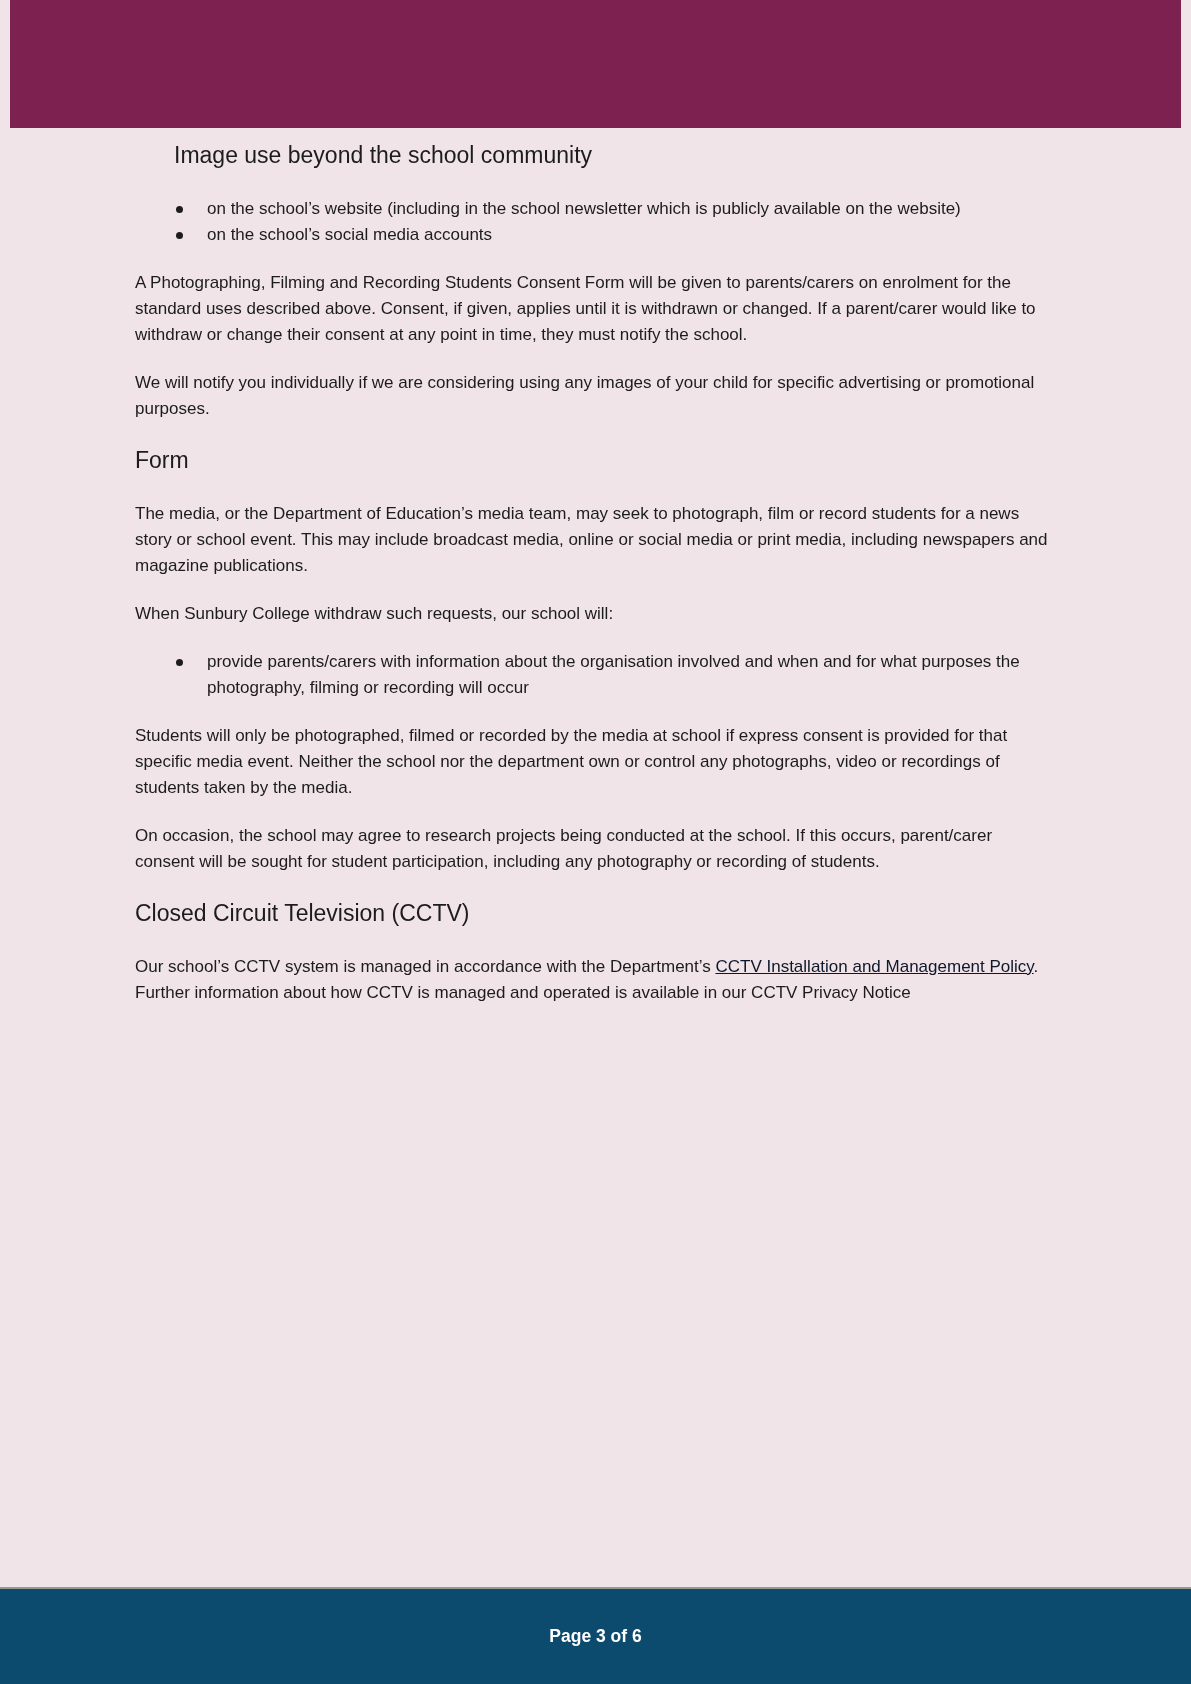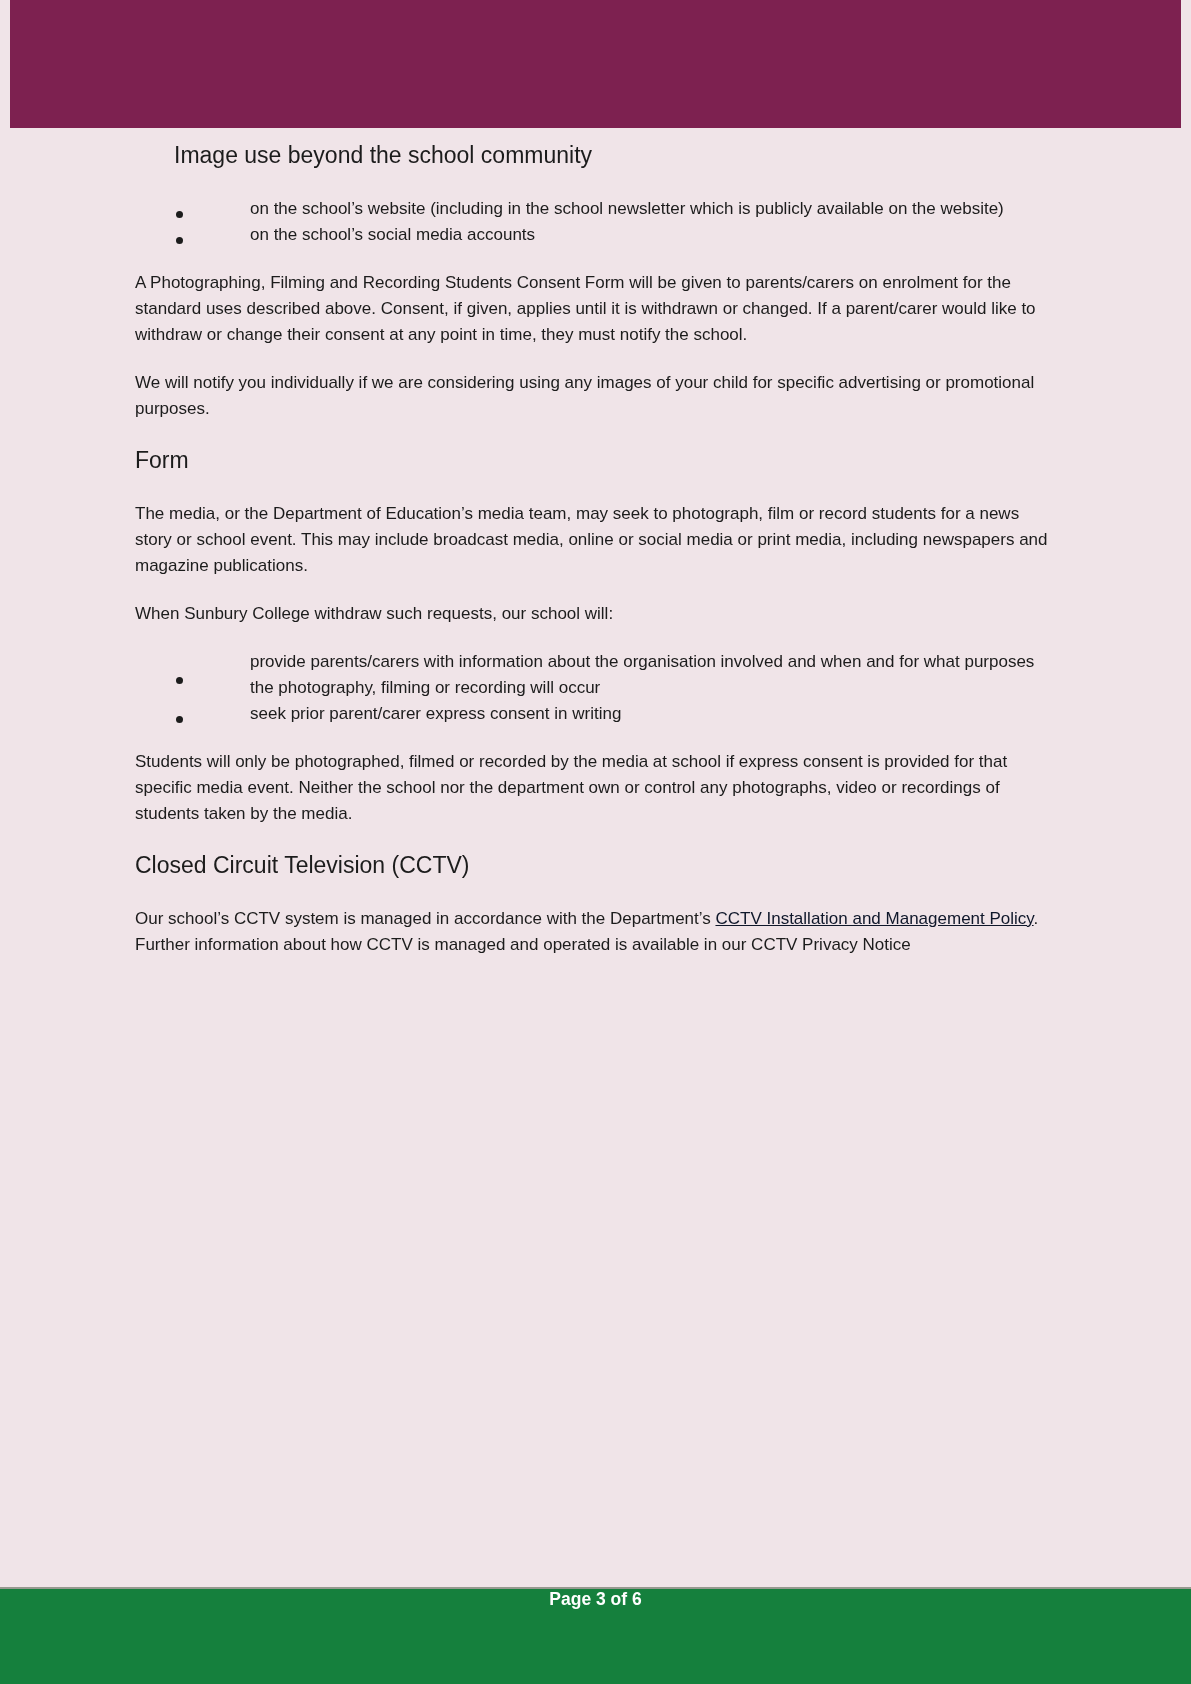--- a/index.html
+++ b/index.html
@@ -45,47 +45,47 @@
     line-height: 26px;
     margin: 0 0 22px 0;
   }
   ul.bullets {
     list-style: none;
     margin: 0 0 22px 0;
     padding: 0;
   }
   ul.bullets li {
     display: flex;
-    align-items: center;
+    align-items: flex-start;
     font-size: 17px;
     line-height: 26px;
-    gap: 43px;
   }
   .bullet-dot {
     flex: none;
     width: 7px;
     height: 7px;
     border-radius: 50%;
     background: #1C1C1C;
     margin: 10px 24px 0 41px;
   }
   .link {
     color: #0f172a;
     text-decoration: underline;
     cursor: pointer;
   }
   .footer {
     position: absolute;
     left: 0;
     right: 0;
     bottom: 0;
     height: 95px;
-    background: #15803d;
+    background: #0c4a6e;
     border-top: 2px solid #96998F;
     display: flex;
+    align-items: center;
     justify-content: center;
   }
   .page-num {
     color: #FFFFFF;
     font-size: 17.5px;
     font-weight: 700;
   }
 </style>
 </head>
 <body>
@@ -118,29 +118,26 @@
 
     <p class="para">The media, or the Department of Education’s media team, may seek to photograph, film or record students for a news story or school event. This may include broadcast media, online or social media or print media, including newspapers and magazine publications.</p>
 
     <p class="para">When Sunbury College withdraw such requests, our school will:</p>
 
     <ul class="bullets">
       <li>
         <span class="bullet-dot"></span>
         <span>provide parents/carers with information about the organisation involved and when and for what purposes the photography, filming or recording will occur</span>
       </li>
-      <li>
-        <span class="bullet-dot"></span>
-        <span>seek prior parent/carer express consent in writing</span>
-      </li>
     </ul>
 
     <p class="para">Students will only be photographed, filmed or recorded by the media at school if express consent is provided for that specific media event. Neither the school nor the department own or control any photographs, video or recordings of students taken by the media.</p>
 
 
+    <p class="para">On occasion, the school may agree to research projects being conducted at the school. If this occurs, parent/carer consent will be sought for student participation, including any photography or recording of students.</p>
 
     <h2 class="section-heading">Closed Circuit Television (CCTV)</h2>
 
     <p class="para"><span>Our school’s CCTV system is managed in accordance with the Department’s </span><a href="#" class="link">CCTV Installation and Management Policy</a><span>. Further information about how CCTV is managed and operated is available in our CCTV Privacy Notice</span></p>
 
   </main>
 
   <footer class="footer">
     <span class="page-num">Page 3 of 6</span>
   </footer>

